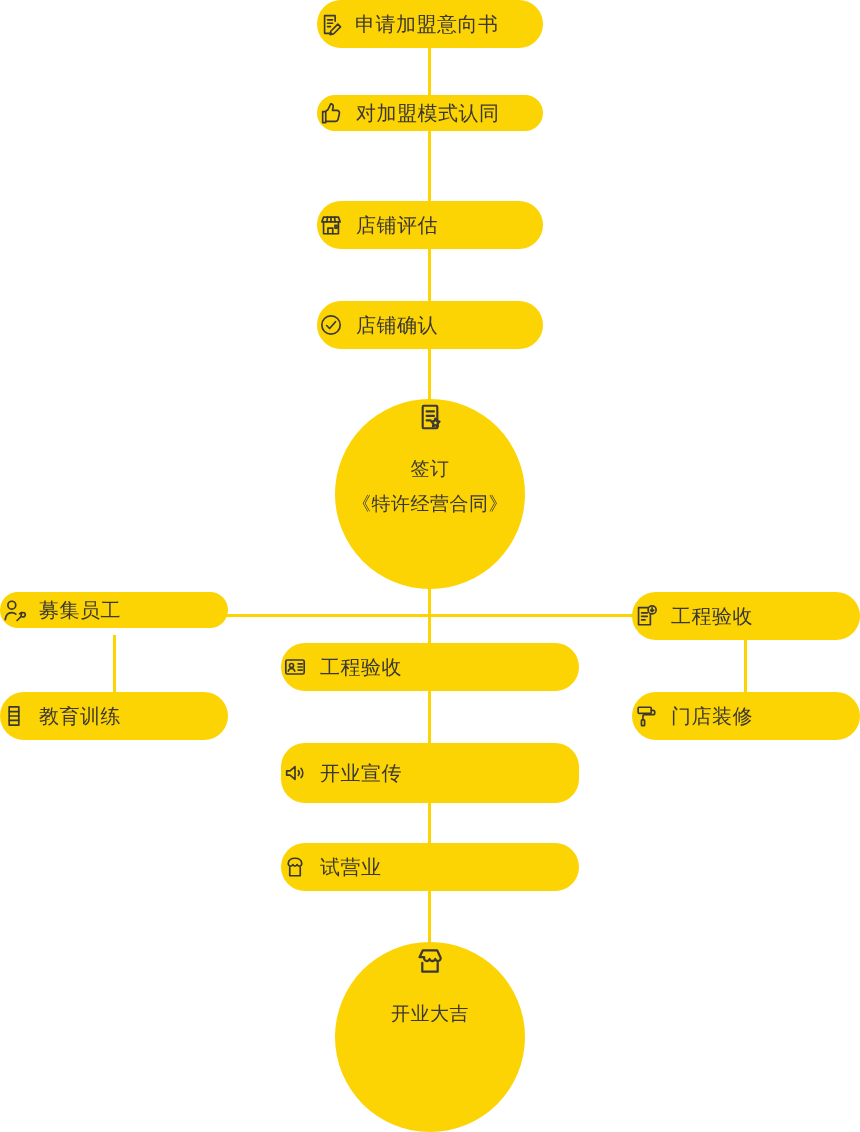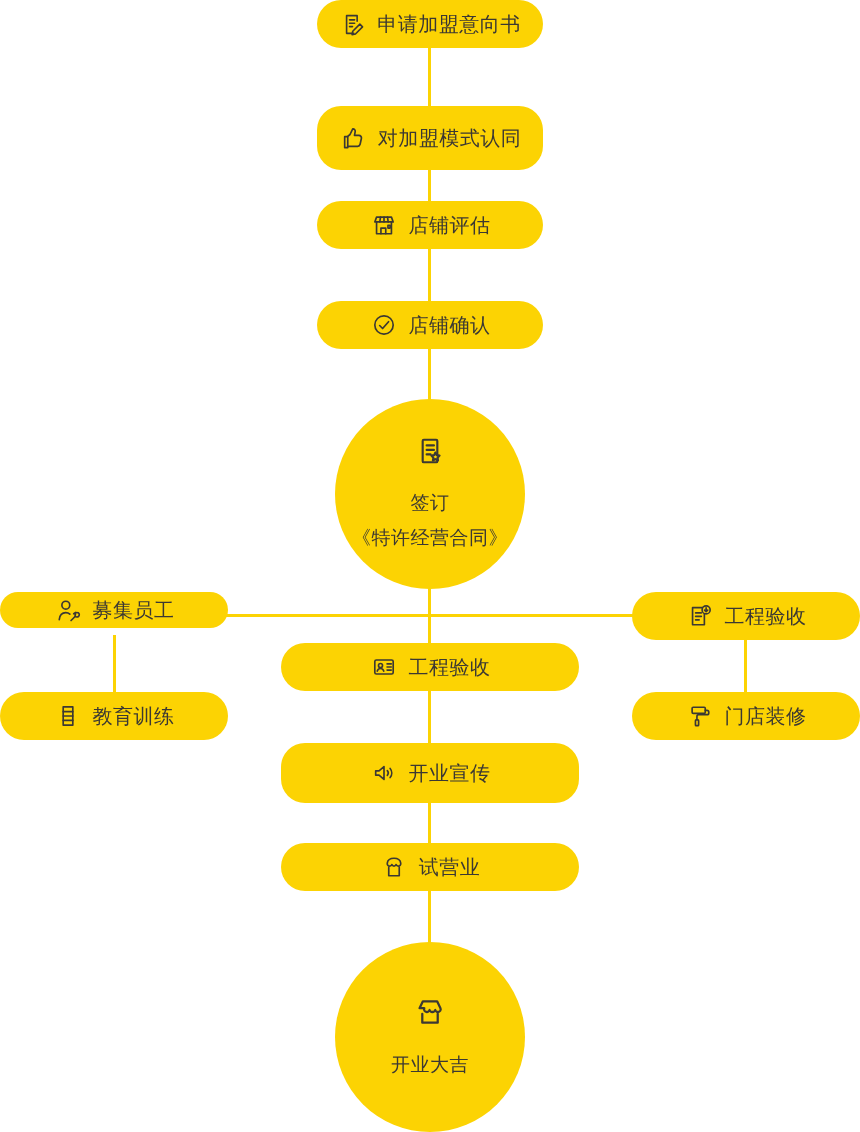--- a/index.html
+++ b/index.html
@@ -6,21 +6,21 @@
     --accent:#FCD303;
     --text:#3B3833;
     --bg:#FFFFFF;
   }
   html,body{margin:0;padding:0;background:#fff;}
   body{font-family:"Liberation Sans",sans-serif;}
   .stage{position:relative;width:860px;height:1132px;background:var(--bg);overflow:hidden;}
   .line{position:absolute;background:var(--accent);z-index:0;}
   .node{
     position:absolute;background:var(--accent);color:var(--text);
-    display:flex;align-items:center;justify-content:center;gap:11px;z-index:1;
+    display:flex;align-items:center;justify-content:flex-start;gap:11px;z-index:1;
     box-sizing:border-box;
   }
   .pill{border-radius:24px;font-size:20px;letter-spacing:.5px;font-weight:500;}
   .circle{
     border-radius:50%;flex-direction:column;gap:1px;font-size:19px;font-weight:500;
     letter-spacing:.5px;text-align:center;
   }
   .circle .icon{margin-bottom:16px;}
   .circle .label{line-height:34px;}
   .icon{display:inline-flex;}
@@ -40,21 +40,21 @@
     <span class="icon">
       <svg width="27" height="27" viewBox="0 0 32 32">
         <path d="M21.5 12V5.5H9v21h8.5"></path>
         <path d="M12.5 10.5h6M12.5 14.5h6M12.5 18.5h3.5"></path>
         <path d="M24.7 15.6l3.2 3.2-8.4 8.4-4 .8.8-4z"></path>
       </svg>
     </span>
     <span class="label">申请加盟意向书</span>
   </div>
 
-  <div class="node pill" style="left:317px;top:106px;width:226px;height:64px">
+  <div class="node pill" style="left:317px;top:95px;width:226px;height:36px">
     <span class="icon">
       <svg width="28" height="28" viewBox="0 0 32 32">
         <path d="M6.5 14.5H10V27H6.5z"></path>
         <path d="M10 25.5h11.3c1.4 0 2.5-1 2.8-2.3l1.5-6.6c.4-1.8-1-3.6-2.9-3.6h-5l.8-4.4A2.6 2.6 0 0016 5.5h-.3L12.6 12 10 14.2"></path>
       </svg>
     </span>
     <span class="label">对加盟模式认同</span>
   </div>
 
   <div class="node pill" style="left:317px;top:301px;width:226px;height:48px">

